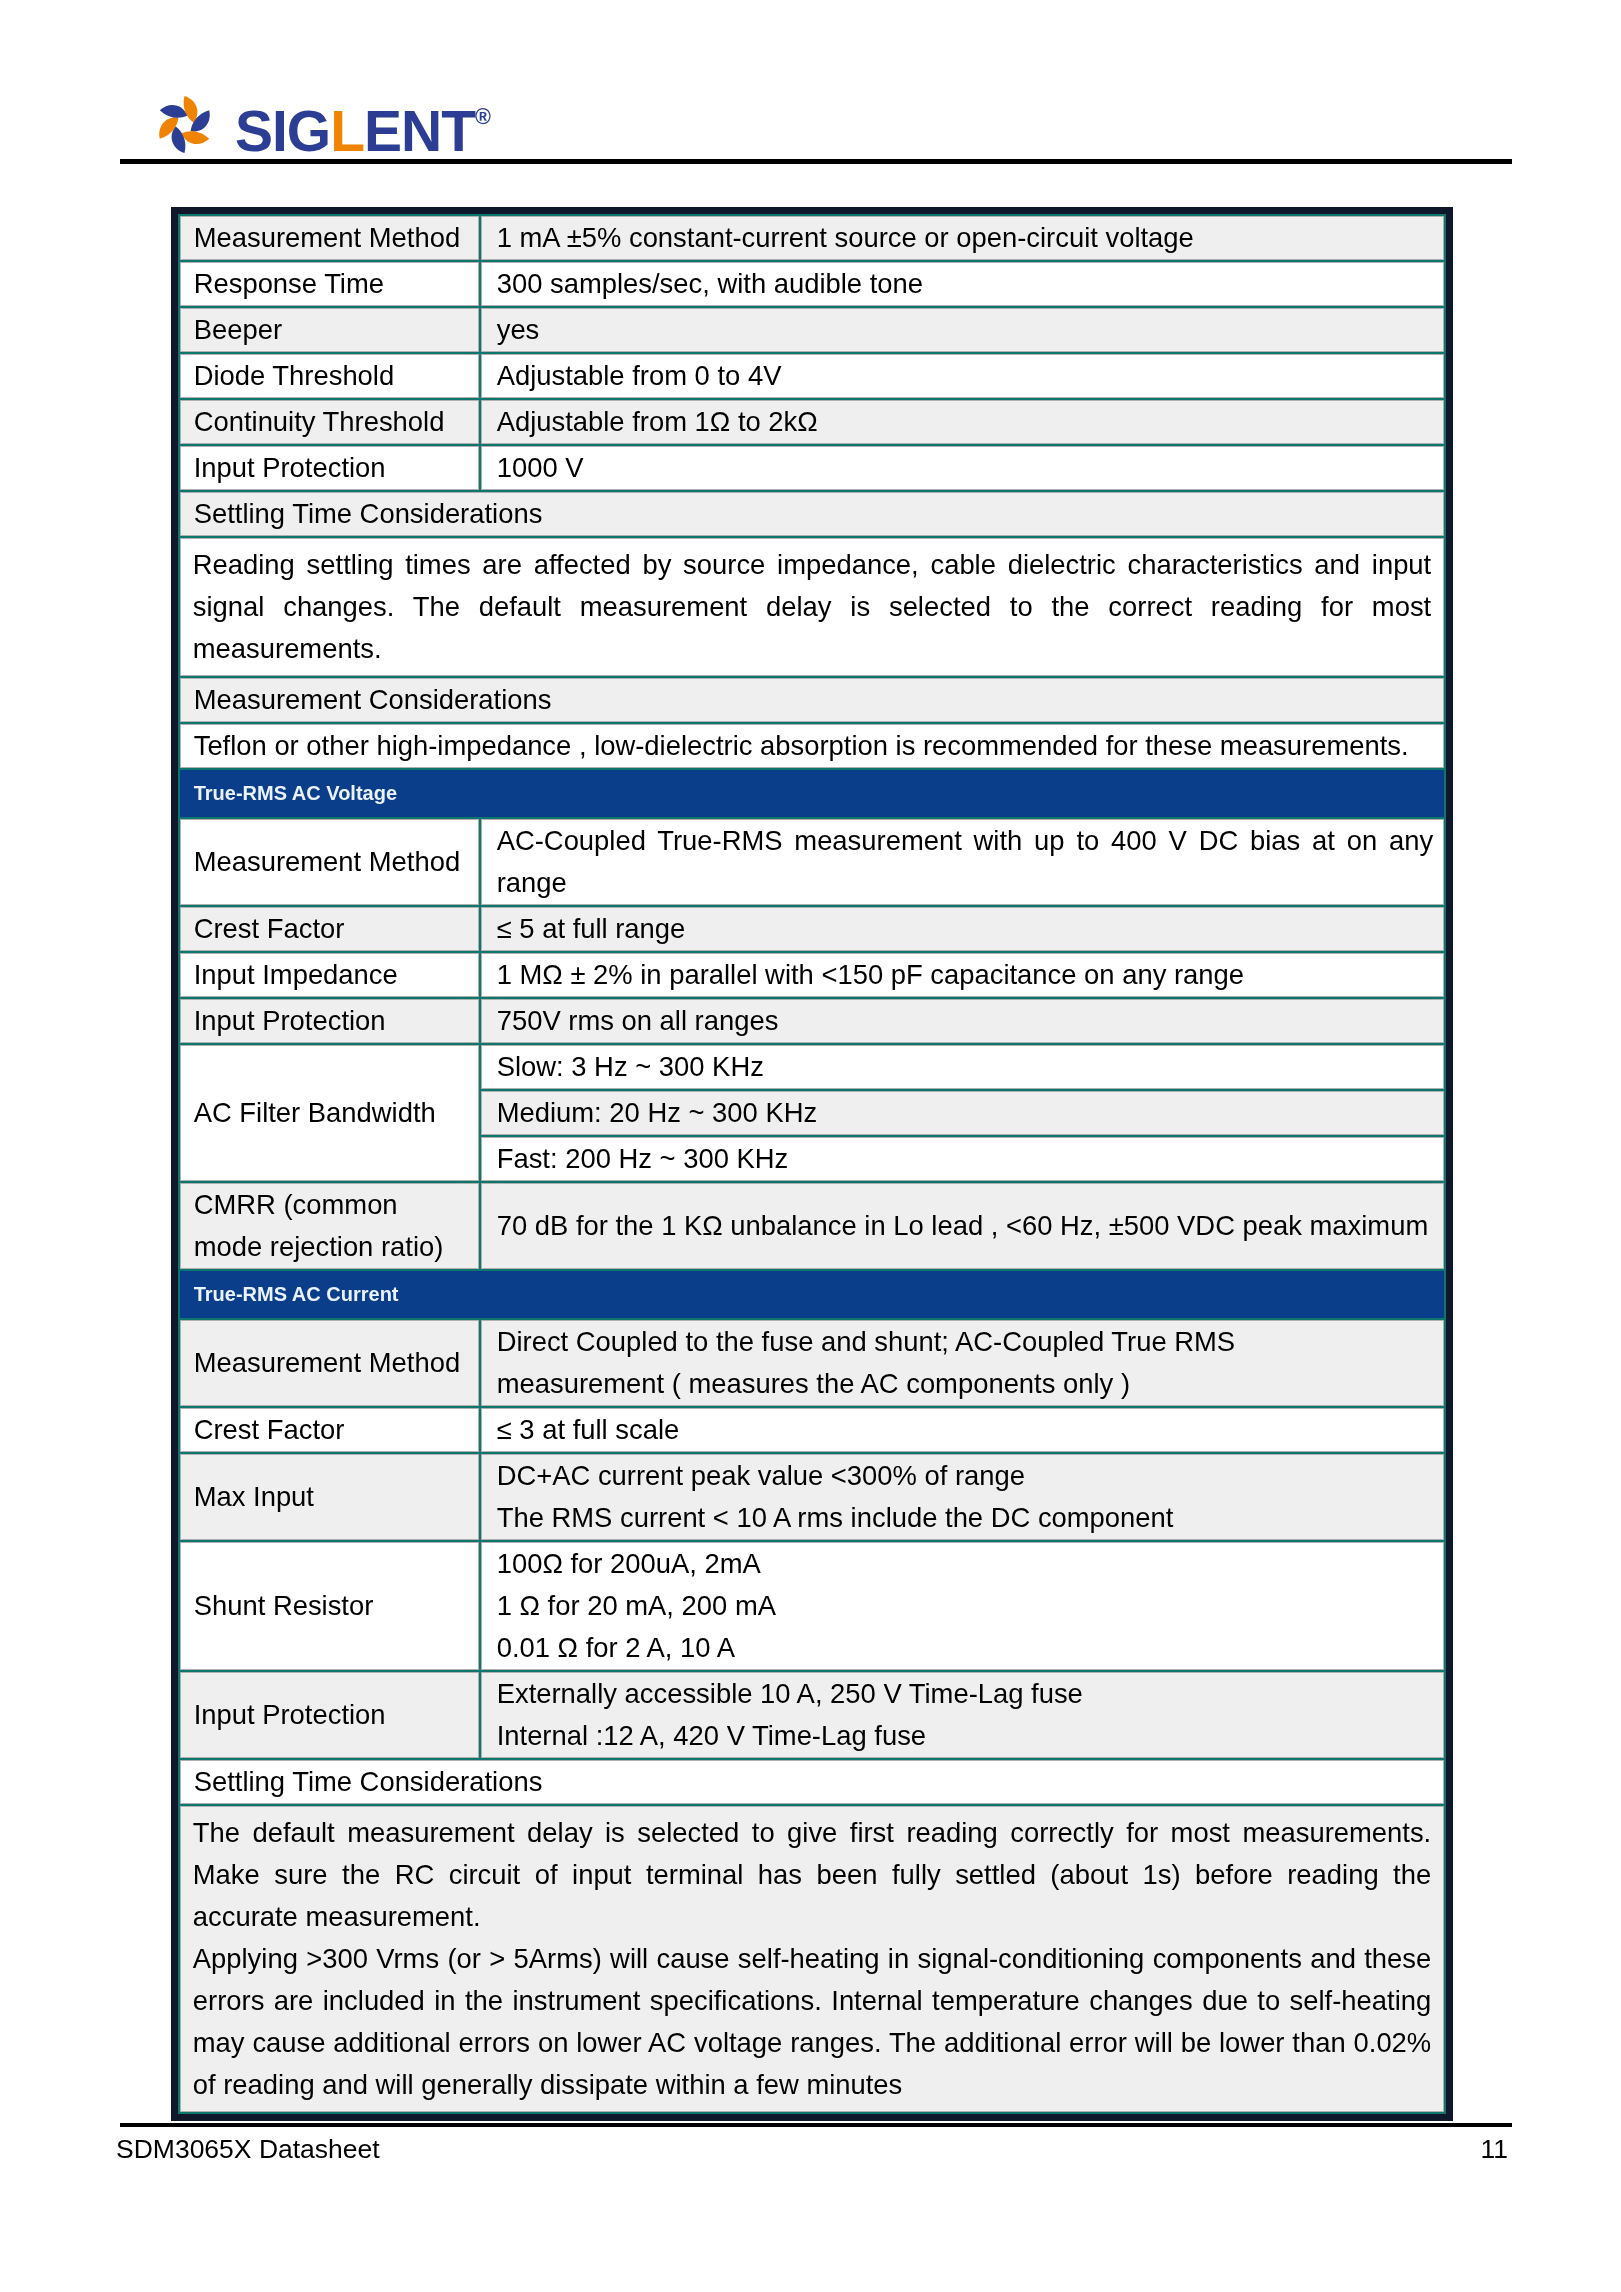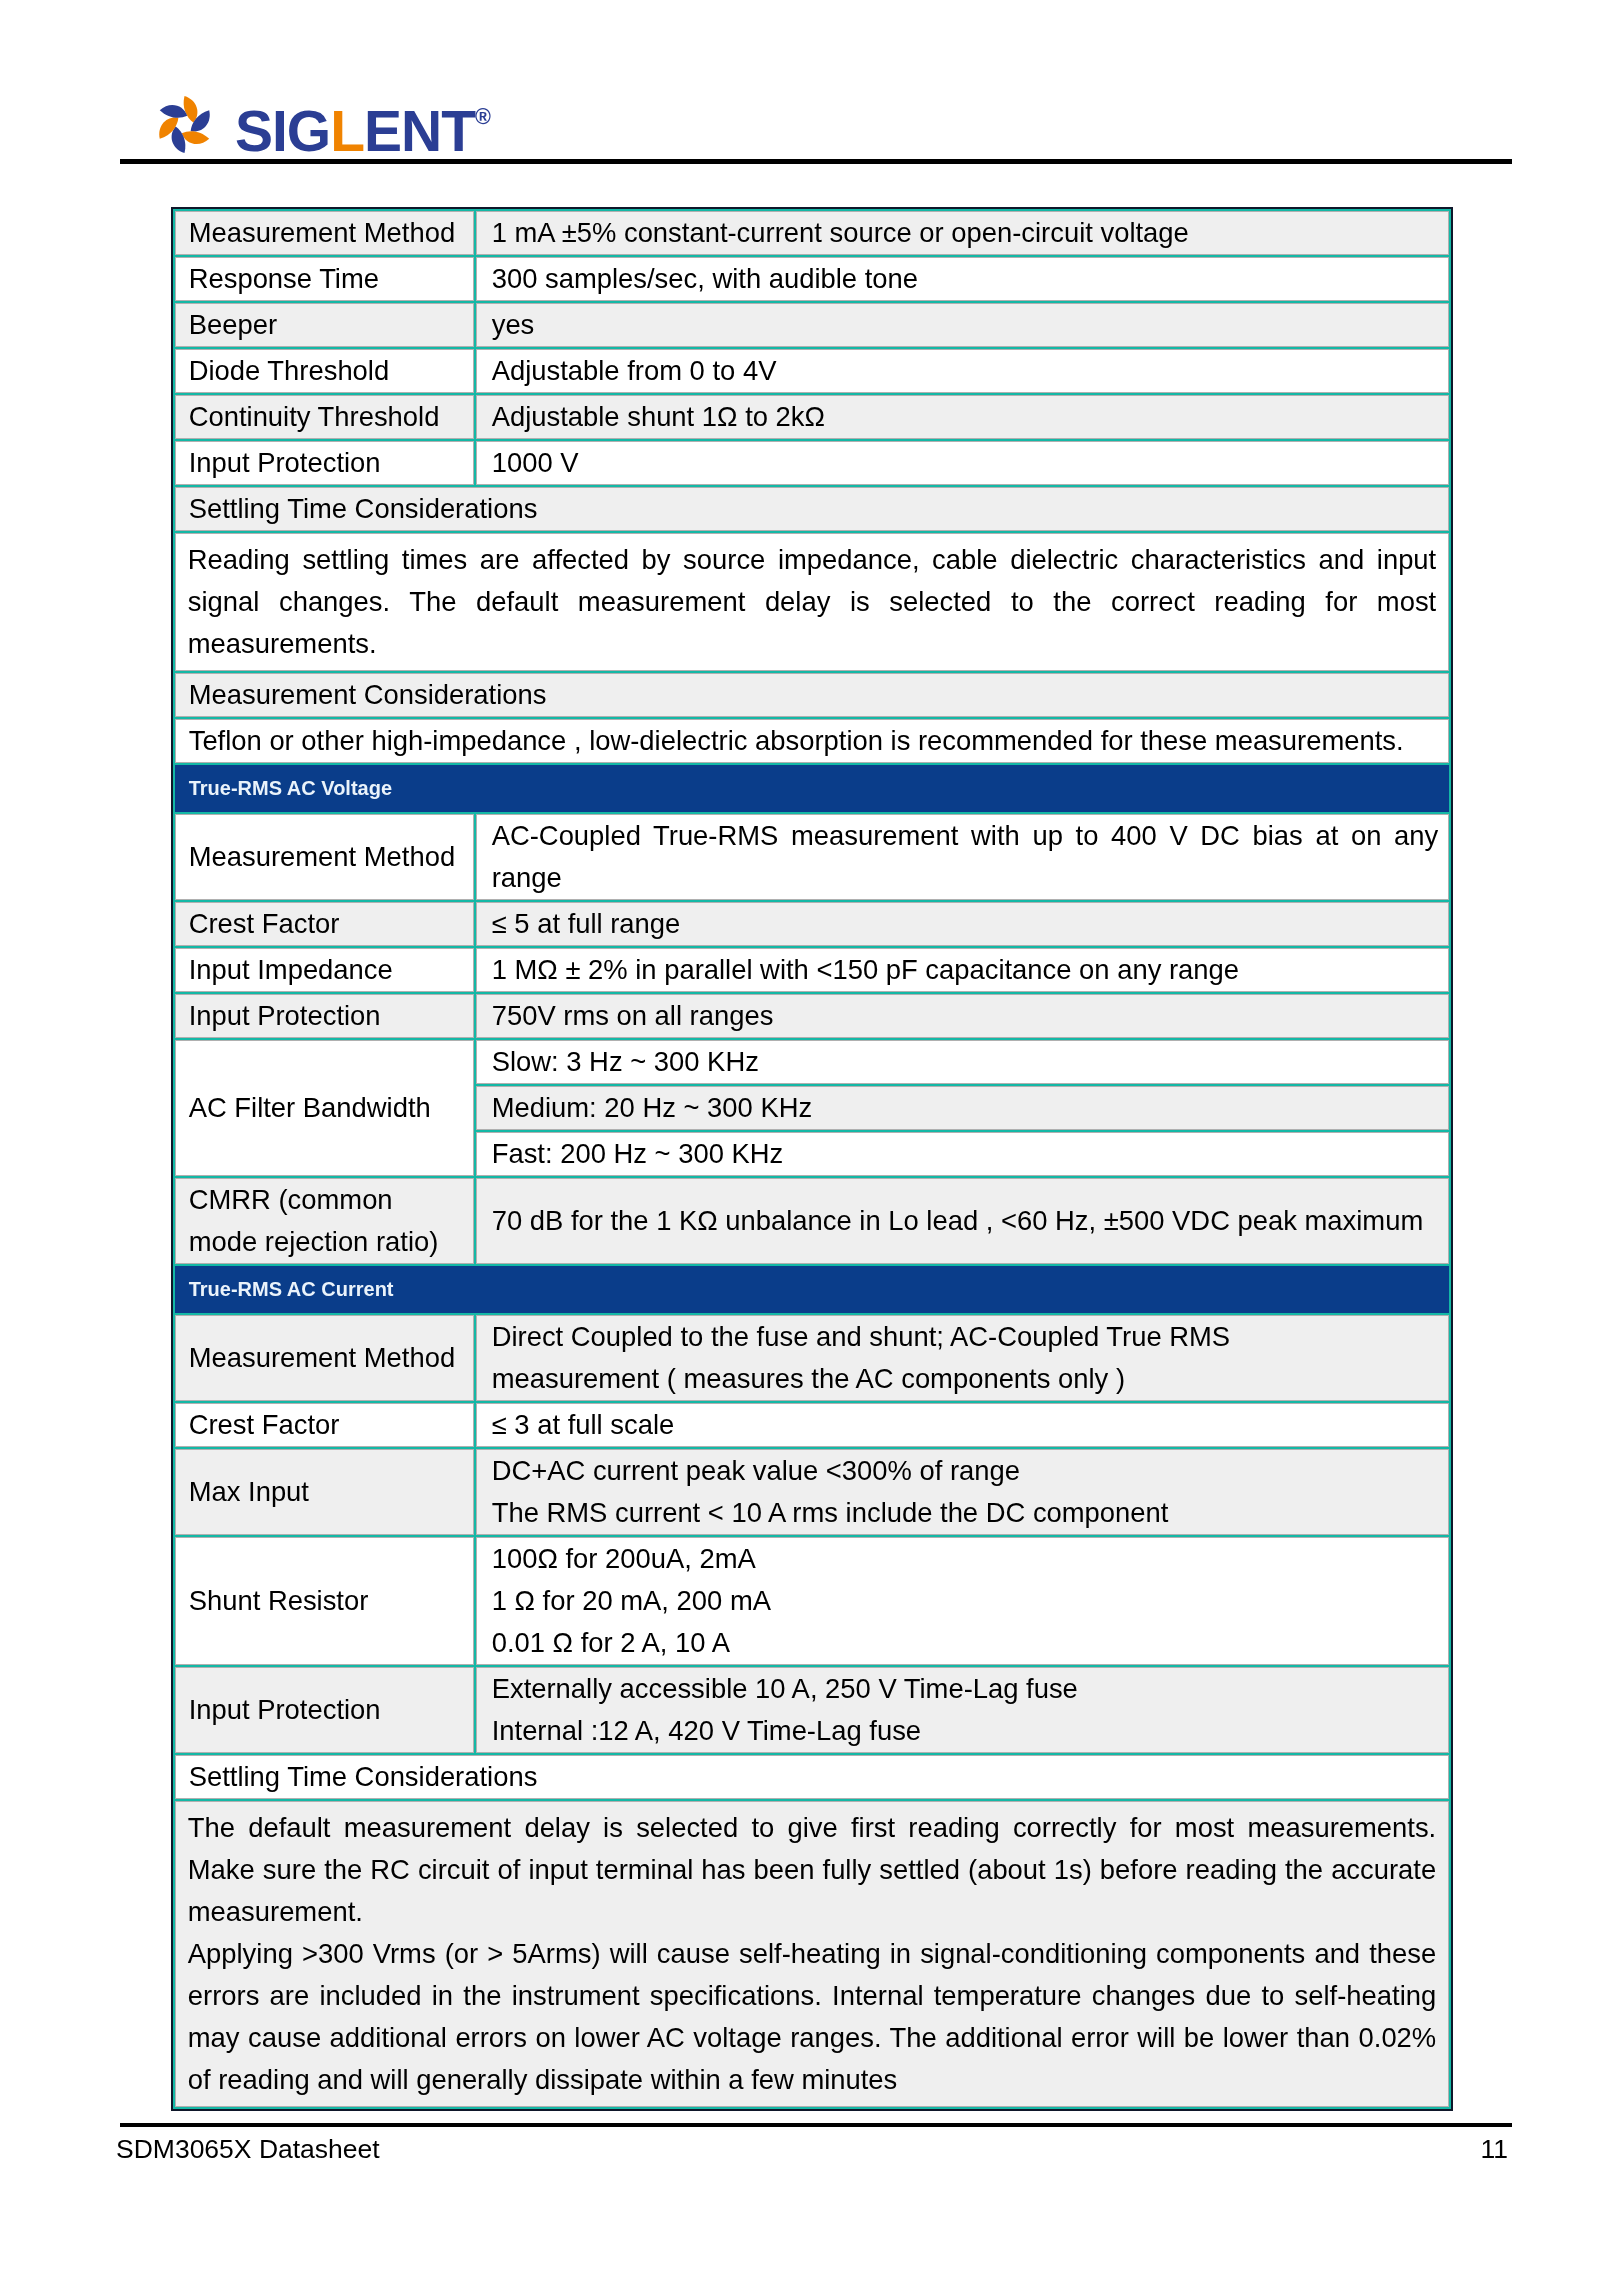--- a/index.html
+++ b/index.html
@@ -31,22 +31,22 @@
   .rule-top {
     position:absolute; left:120px; top:159px;
     width:1392px; height:4.9px; background:#000;
   }
 
   
   .spec-wrap { position:absolute; left:171px; top:207px; width:1282px; }
   table.spec {
     width:100%;
     border-collapse:separate; border-spacing:2px;
-    border:2px solid #0f172a;
-    background:#14b8a6;
+    border:7px solid #0f172a;
+    background:#0f766e;
     font-size:27.4px;
     table-layout:fixed;
   }
   col.c-label { width:299px; }
   td {
     border:1px solid #b0b0b0;
     line-height:42px;
     vertical-align:middle;
     overflow:hidden;
   }
@@ -113,21 +113,21 @@
         <tr>
           <td class="lbl bg-g">Beeper</td>
           <td class="val bg-g">yes</td>
         </tr>
         <tr>
           <td class="lbl bg-w">Diode Threshold</td>
           <td class="val bg-w">Adjustable from 0 to 4V</td>
         </tr>
         <tr>
           <td class="lbl bg-g">Continuity Threshold</td>
-          <td class="val bg-g">Adjustable shunt 1Ω to 2kΩ</td>
+          <td class="val bg-g">Adjustable from 1Ω to 2kΩ</td>
         </tr>
         <tr>
           <td class="lbl bg-w">Input Protection</td>
           <td class="val bg-w">1000 V</td>
         </tr>
         <tr>
           <td class="full bg-g" colspan="2">Settling Time Considerations</td>
         </tr>
         <tr>
           <td class="para-cell bg-w" colspan="2">

